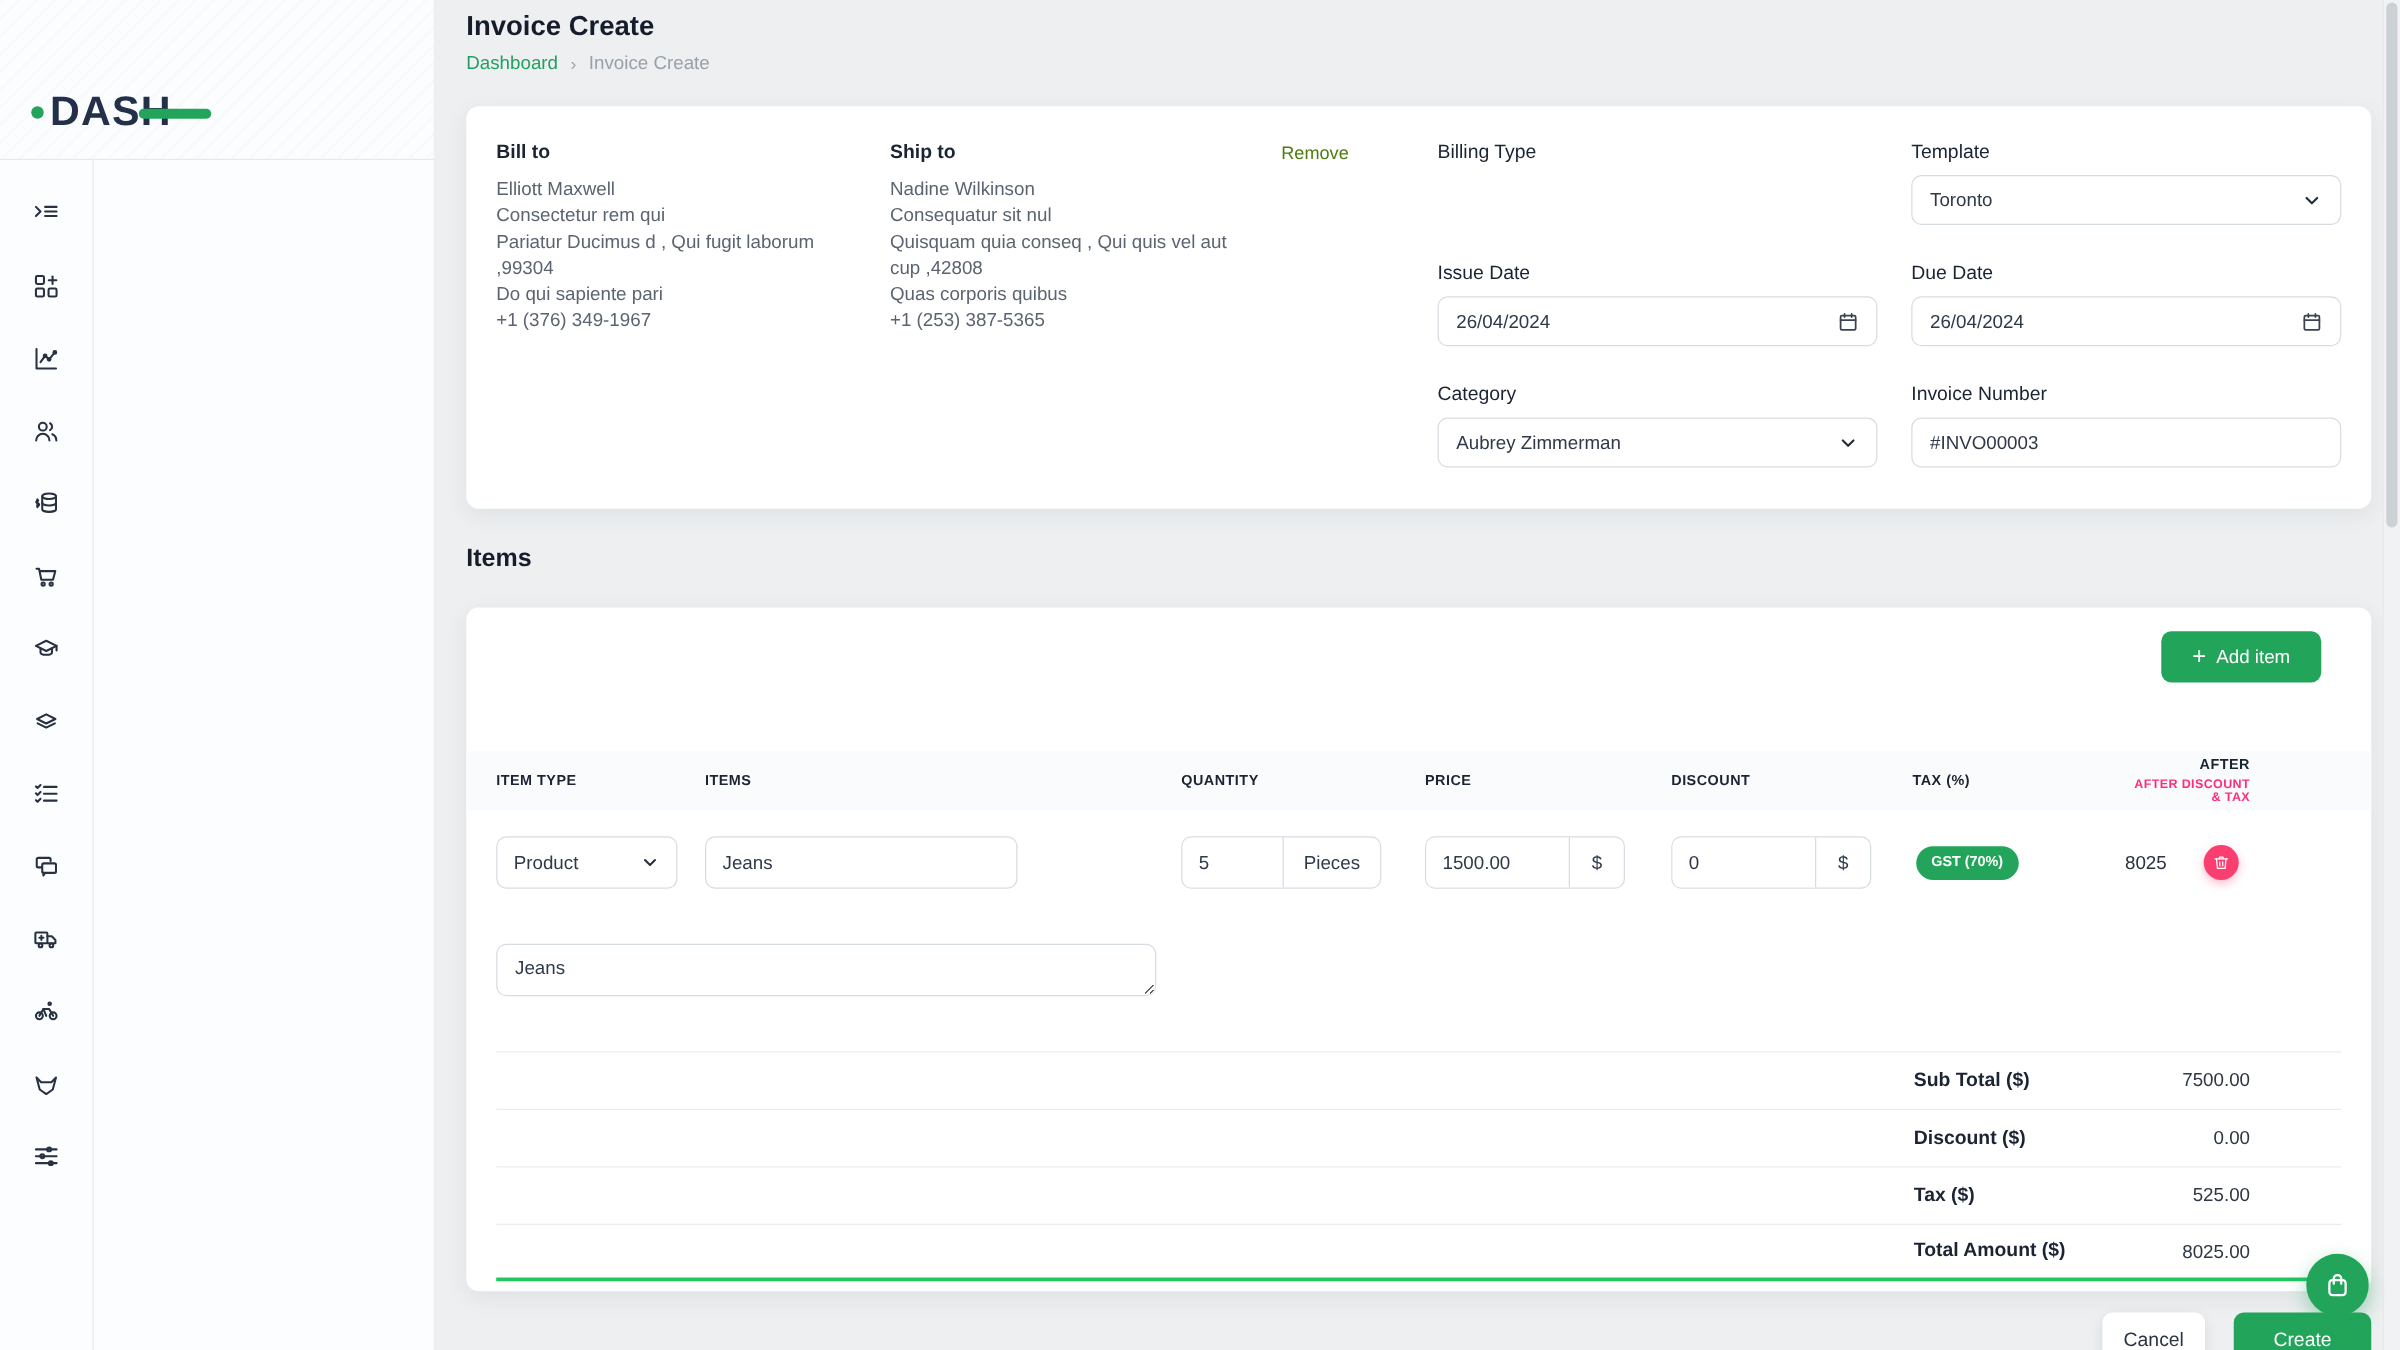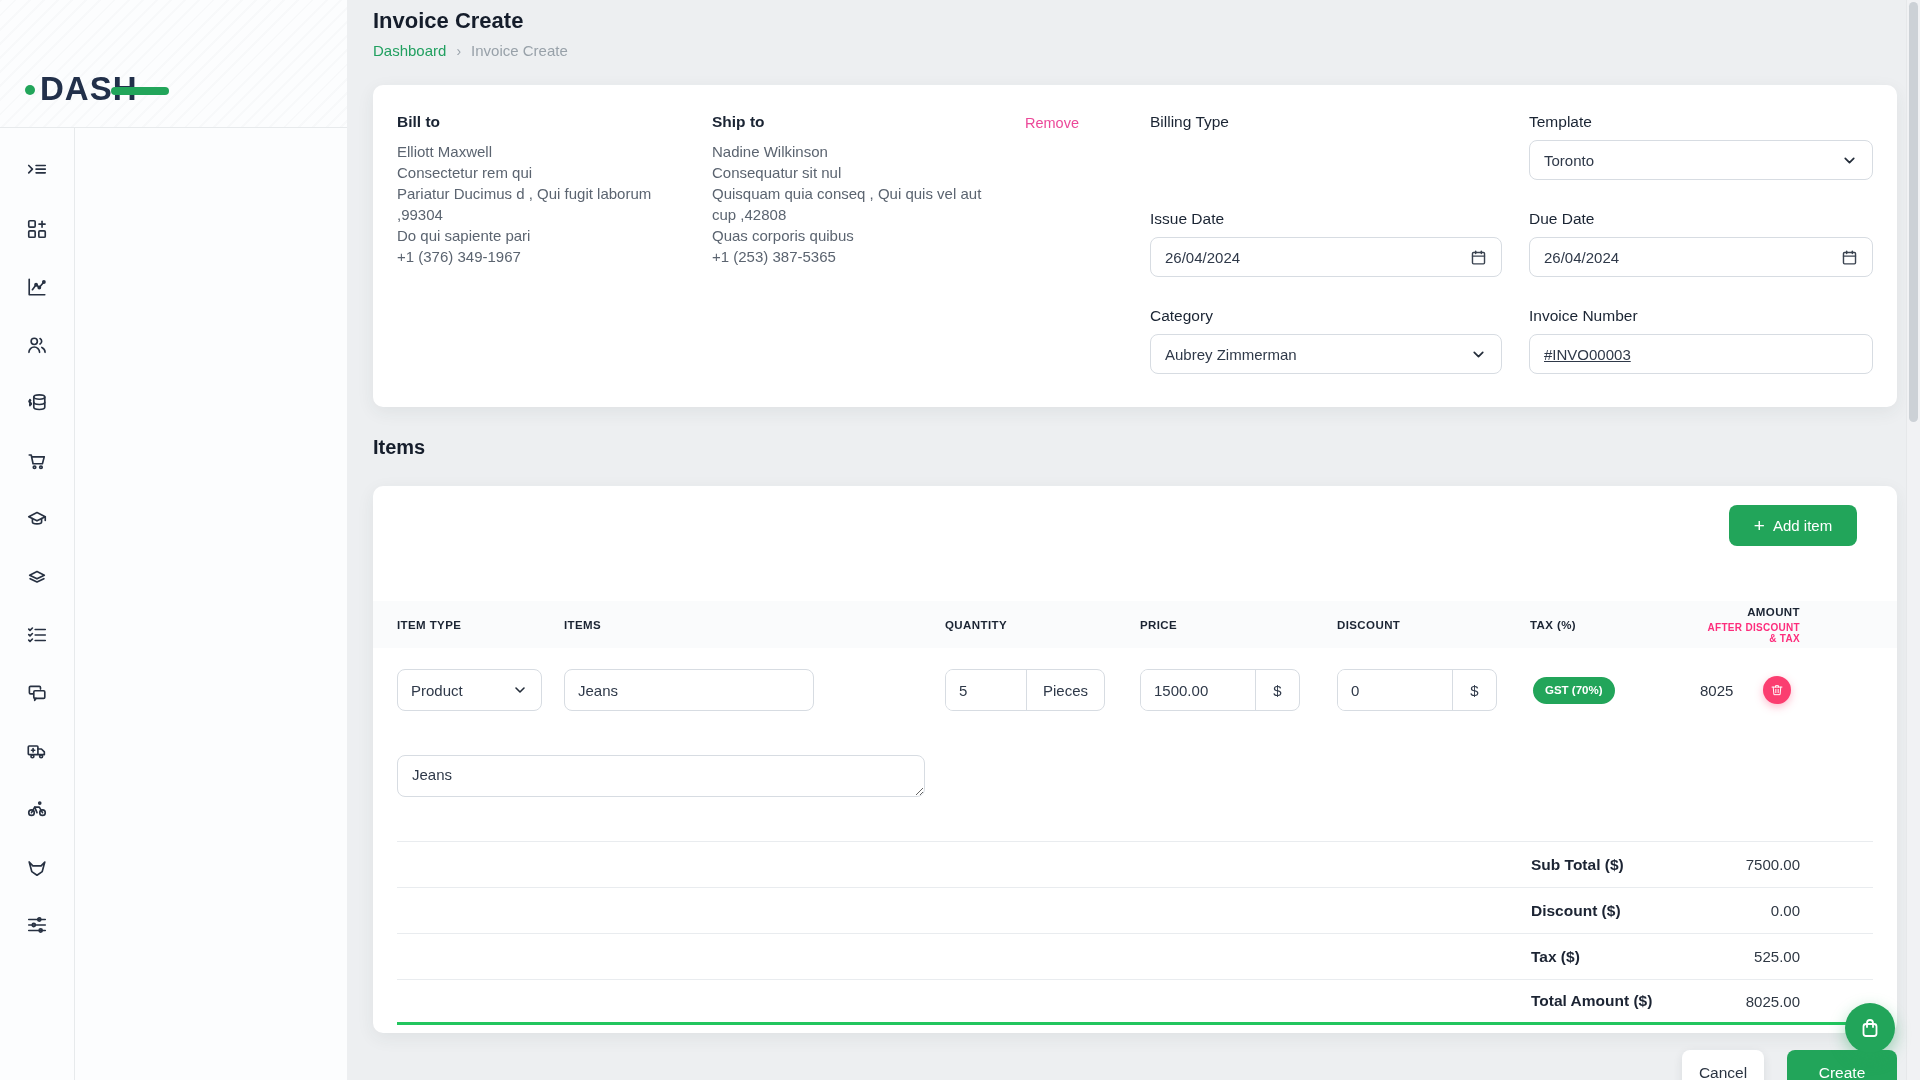--- a/index.html
+++ b/index.html
@@ -32,29 +32,29 @@
   
   .card{position:absolute;background:#fff;border-radius:10px;box-shadow:0 5px 18px rgba(40,50,60,.07);}
   .card-parties{left:373px;top:85px;width:1524px;height:322px;}
   .card-items{left:373px;top:486px;width:1524px;height:547px;}
   
   .party{position:absolute;top:28px;width:290px;}
   .party-bill{left:24px;}
   .party-ship{left:339px;}
   .party-label{font-size:15.5px;font-weight:700;color:#1a2433;margin-bottom:10px;}
   .party-line{font-size:15px;color:#5b6470;line-height:21px;}
-  .remove-link{position:absolute;left:652px;top:30px;font-size:14.5px;color:#ec4899;cursor:pointer;}
+  .remove-link{position:absolute;left:652px;top:30px;font-size:14.5px;color:#4d7c0f;cursor:pointer;}
   
   .form-grid{position:absolute;left:777px;top:28px;display:grid;grid-template-columns:352px 344px;column-gap:27px;row-gap:30px;}
   .field-label{font-size:15.5px;font-weight:400;color:#1a2433;margin-bottom:9px;}
   .control{height:40px;border:1px solid #d7dce2;border-radius:8px;background:#fff;
     display:flex;align-items:center;padding:0 14px;font-size:15px;color:#2f3949;width:100%;}
   .control.select,.control.date{justify-content:space-between;cursor:pointer;}
   .control svg{flex:none;}
-  input.control{outline:none;text-decoration:underline;}
+  input.control{outline:none;}
   
   .items-heading{position:absolute;left:373px;top:436px;font-size:20px;font-weight:700;color:#161e2c;}
   .add-item-btn{position:absolute;left:1356px;top:19px;width:128px;height:41px;border:none;border-radius:8px;
     background:#22a55a;color:#fff;font-size:15px;display:flex;align-items:center;justify-content:center;gap:8px;cursor:pointer;
     font-family:inherit;}
   .add-item-plus{font-size:19px;font-weight:400;line-height:1;}
   .tbl-grid{display:grid;grid-template-columns:167px 381px 195px 197px 193px 170px 1fr;}
   .tbl-head{position:absolute;left:0;top:115px;width:1524px;height:47px;background:#fafbfc;
     padding:0 24px;align-items:center;}
   .th{font-size:11.5px;font-weight:800;letter-spacing:.4px;color:#1b2433;}
@@ -322,21 +322,21 @@
   </button>
 
   <div class="tbl-head tbl-grid">
     <div class="th">ITEM TYPE</div>
     <div class="th">ITEMS</div>
     <div class="th">QUANTITY</div>
     <div class="th">PRICE</div>
     <div class="th">DISCOUNT</div>
     <div class="th">TAX (%)</div>
     <div class="th th-amount">
-      <span>AMOUNT</span>
+      <span>AFTER</span>
       <span class="note">AFTER DISCOUNT &amp; TAX</span>
     </div>
   </div>
 
   <div class="tbl-row tbl-grid">
     <div>
       <div class="ctl-sm select-sm">
         <span>Product</span>
         <svg width="16" height="16" viewBox="0 0 24 24" fill="none" stroke="#242d3a" stroke-width="2.4" stroke-linecap="round" stroke-linejoin="round">
             <polyline points="6 9 12 15 18 9"></polyline>

